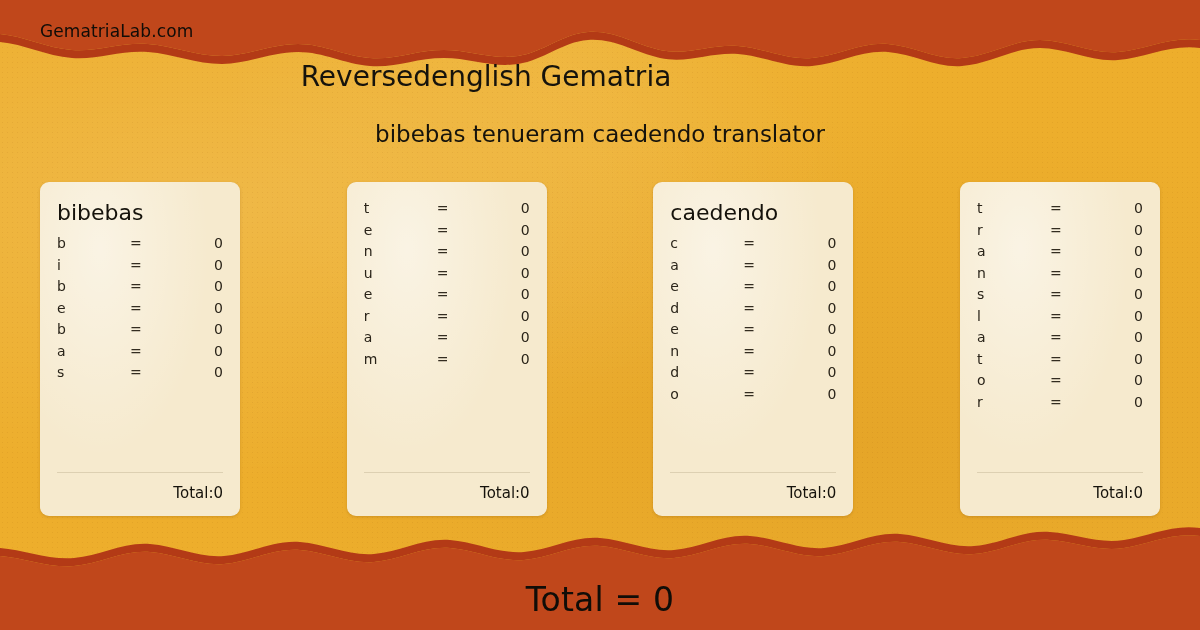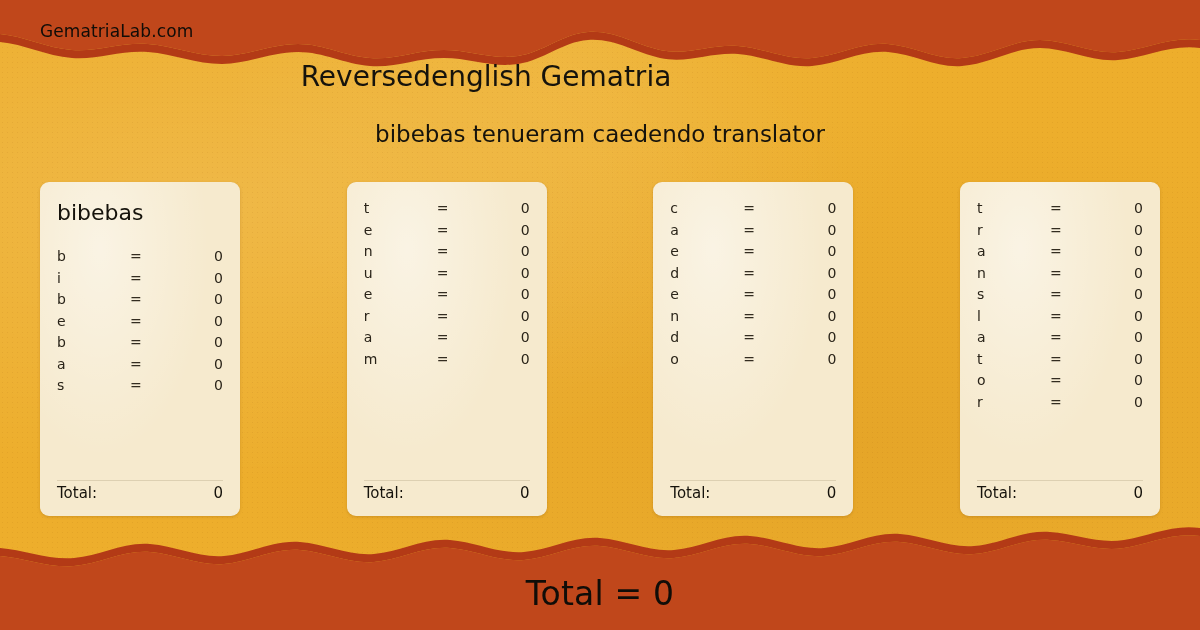--- a/index.html
+++ b/index.html
@@ -58,21 +58,21 @@
   #site-name {
     left: 40px;
     top: 21px;
     font-size: 17px;
     letter-spacing: 0.1px;
   }
   #grand-total {
     left: 0;
     width: 1200px;
     text-align: center;
-    bottom: 17px;
+    bottom: 11px;
     font-size: 33px;
     letter-spacing: 0.2px;
   }
 
   
   #title {
     position: absolute;
     z-index: 4;
     left: 0;
     width: 972px;
@@ -110,21 +110,20 @@
     box-sizing: border-box;
     width: 200px;
     background:
       radial-gradient(ellipse at 30% 20%, rgba(255,255,255,0.45) 0%, rgba(255,255,255,0) 55%),
       #F6EACE;
     border-radius: 9px;
     padding: 18px 17px 14px 17px;
     display: flex;
     flex-direction: column;
     box-shadow: 0 1px 3px rgba(110,60,5,0.22);
-    gap: 13px;
   }
   .card-title {
     font-size: 22px;
     color: #15120b;
     margin-bottom: 10px;
     line-height: 1.15;
     white-space: nowrap;
   }
   .letter-rows {
     flex: 1 1 auto;
@@ -144,24 +143,24 @@
     width: 22%;
     text-align: left;
     color: #332c20;
   }
   .lrow .val {
     width: 34%;
     text-align: right;
   }
   .card-total {
     border-top: 1px solid #ddd0b2;
-    padding-top: 3px;
+    padding-top: 11px;
     margin-top: 6px;
     display: flex;
-    justify-content: space-between;
+    justify-content: flex-end;
     font-size: 15px;
     color: #15120b;
   }
 </style>
 </head>
 <body>
 
 <div id="stage">
 
   <div id="grain"></div>
@@ -314,20 +313,21 @@
             <span class="eq">=</span>
             <span class="val">0</span>
           </div>
         </div>
         <div class="card-total">
           <span>Total:</span>
           <span>0</span>
         </div>
       </div>
       <div class="card">
+        <div class="card-title">caedendo</div>
         <div class="letter-rows">
           <div class="lrow">
             <span class="glyph">c</span>
             <span class="eq">=</span>
             <span class="val">0</span>
           </div>
           <div class="lrow">
             <span class="glyph">a</span>
             <span class="eq">=</span>
             <span class="val">0</span>

